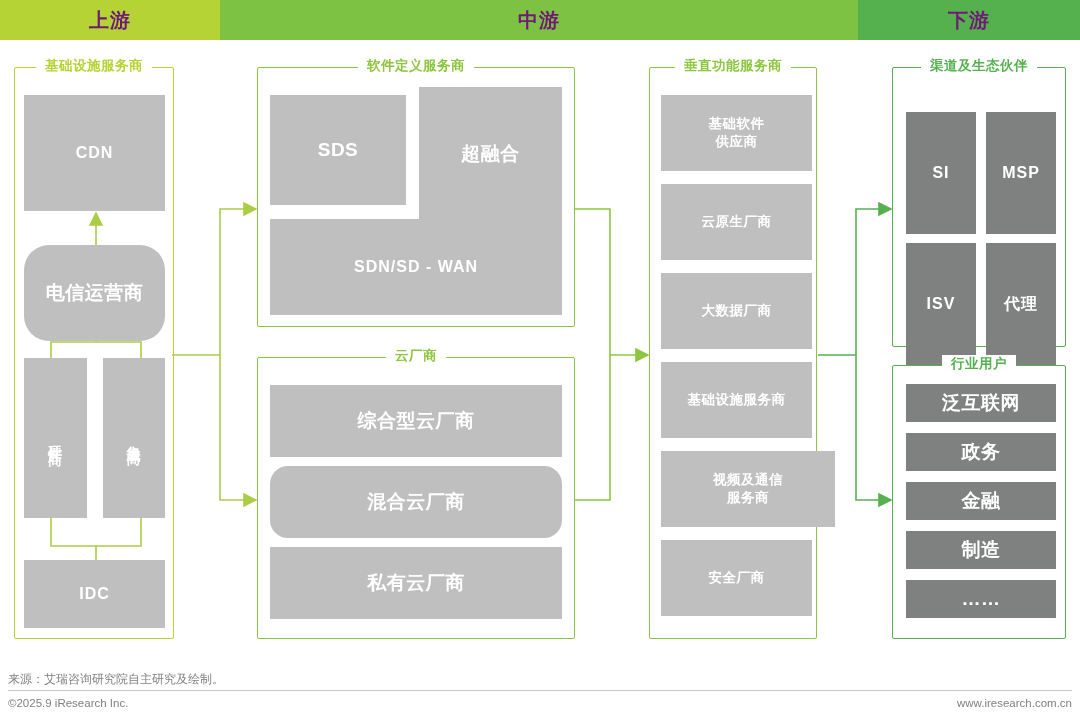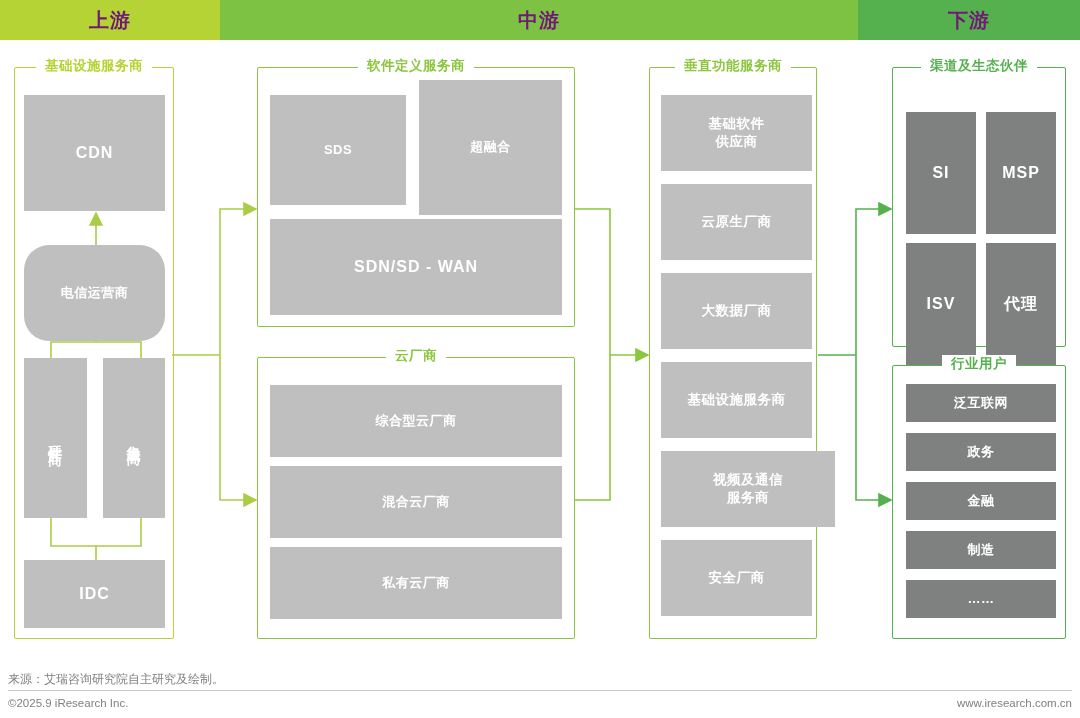--- a/index.html
+++ b/index.html
@@ -31,21 +31,21 @@
     background:#ffffff;padding:0 9px;white-space:nowrap;
     font-size:13.5px;font-weight:bold;color:#b5d334;letter-spacing:.5px;
   }
   .group.mid .gtitle{color:#8cc63f;}
   .group.dn  .gtitle{color:#54b14e;}
 
   
   .box{
     position:absolute;box-sizing:border-box;background:#bfbfbf;color:#ffffff;
     display:flex;align-items:center;justify-content:center;text-align:center;
-    font-size:13px;font-weight:bold;line-height:1.3;letter-spacing:.5px;
+    font-size:19px;font-weight:bold;line-height:1.3;letter-spacing:.5px;
   }
   .box.dark{background:#7f8080;}
   .box.small{font-size:13.5px;}
   .box.vert{writing-mode:vertical-rl;text-orientation:upright;letter-spacing:2px;font-size:14px;}
   .box.lat{font-size:16px;letter-spacing:1px;}
 
   
   .footer{position:absolute;left:0;top:660px;width:1080px;height:58px;}
   .src{position:absolute;left:8px;top:11px;font-size:12px;color:#808080;white-space:nowrap;}
   .rule{position:absolute;left:8px;top:30px;width:1064px;height:1px;background:#c8c8c8;}
@@ -109,28 +109,28 @@
   <div class="box lat" style="left:24px;top:55px;width:141px;height:116px;">CDN</div>
   <div class="box" style="left:24px;top:205px;width:141px;height:96px;border-radius:25px;">电信运营商</div>
   <div class="box vert" style="left:24px;top:318px;width:63px;height:160px;">硬件厂商</div>
   <div class="box vert" style="left:103px;top:318px;width:62px;height:160px;">集成商</div>
   <div class="box lat" style="left:24px;top:520px;width:141px;height:68px;">IDC</div>
 
   <div class="group mid" style="left:257px;top:27px;width:318px;height:260px;">
     <span class="gtitle">软件定义服务商</span>
   </div>
   <div class="box" style="left:270px;top:55px;width:136px;height:110px;">SDS</div>
-  <div class="box" style="left:419px;top:40px;width:143px;height:135px;">超融合</div>
+  <div class="box" style="left:419px;top:47px;width:143px;height:135px;">超融合</div>
   <div class="box lat" style="left:270px;top:179px;width:292px;height:96px;">SDN/SD - WAN</div>
 
   <div class="group mid" style="left:257px;top:317px;width:318px;height:282px;">
     <span class="gtitle">云厂商</span>
   </div>
   <div class="box" style="left:270px;top:345px;width:292px;height:72px;">综合型云厂商</div>
-  <div class="box" style="left:270px;top:426px;width:292px;height:72px;">混合云厂商</div>
+  <div class="box" style="left:270px;top:426px;width:292px;height:72px;border-radius:18px;">混合云厂商</div>
   <div class="box" style="left:270px;top:507px;width:292px;height:72px;">私有云厂商</div>
 
   <div class="group mid" style="left:649px;top:27px;width:168px;height:572px;">
     <span class="gtitle">垂直功能服务商</span>
   </div>
   <div class="box small" style="left:661px;top:55px;width:151px;height:76px;">基础软件<br>供应商</div>
   <div class="box small" style="left:661px;top:144px;width:151px;height:76px;">云原生厂商</div>
   <div class="box small" style="left:661px;top:233px;width:151px;height:76px;">大数据厂商</div>
   <div class="box small" style="left:661px;top:322px;width:151px;height:76px;">基础设施服务商</div>
   <div class="box small" style="left:661px;top:411px;width:174px;height:76px;">视频及通信<br>服务商</div>

